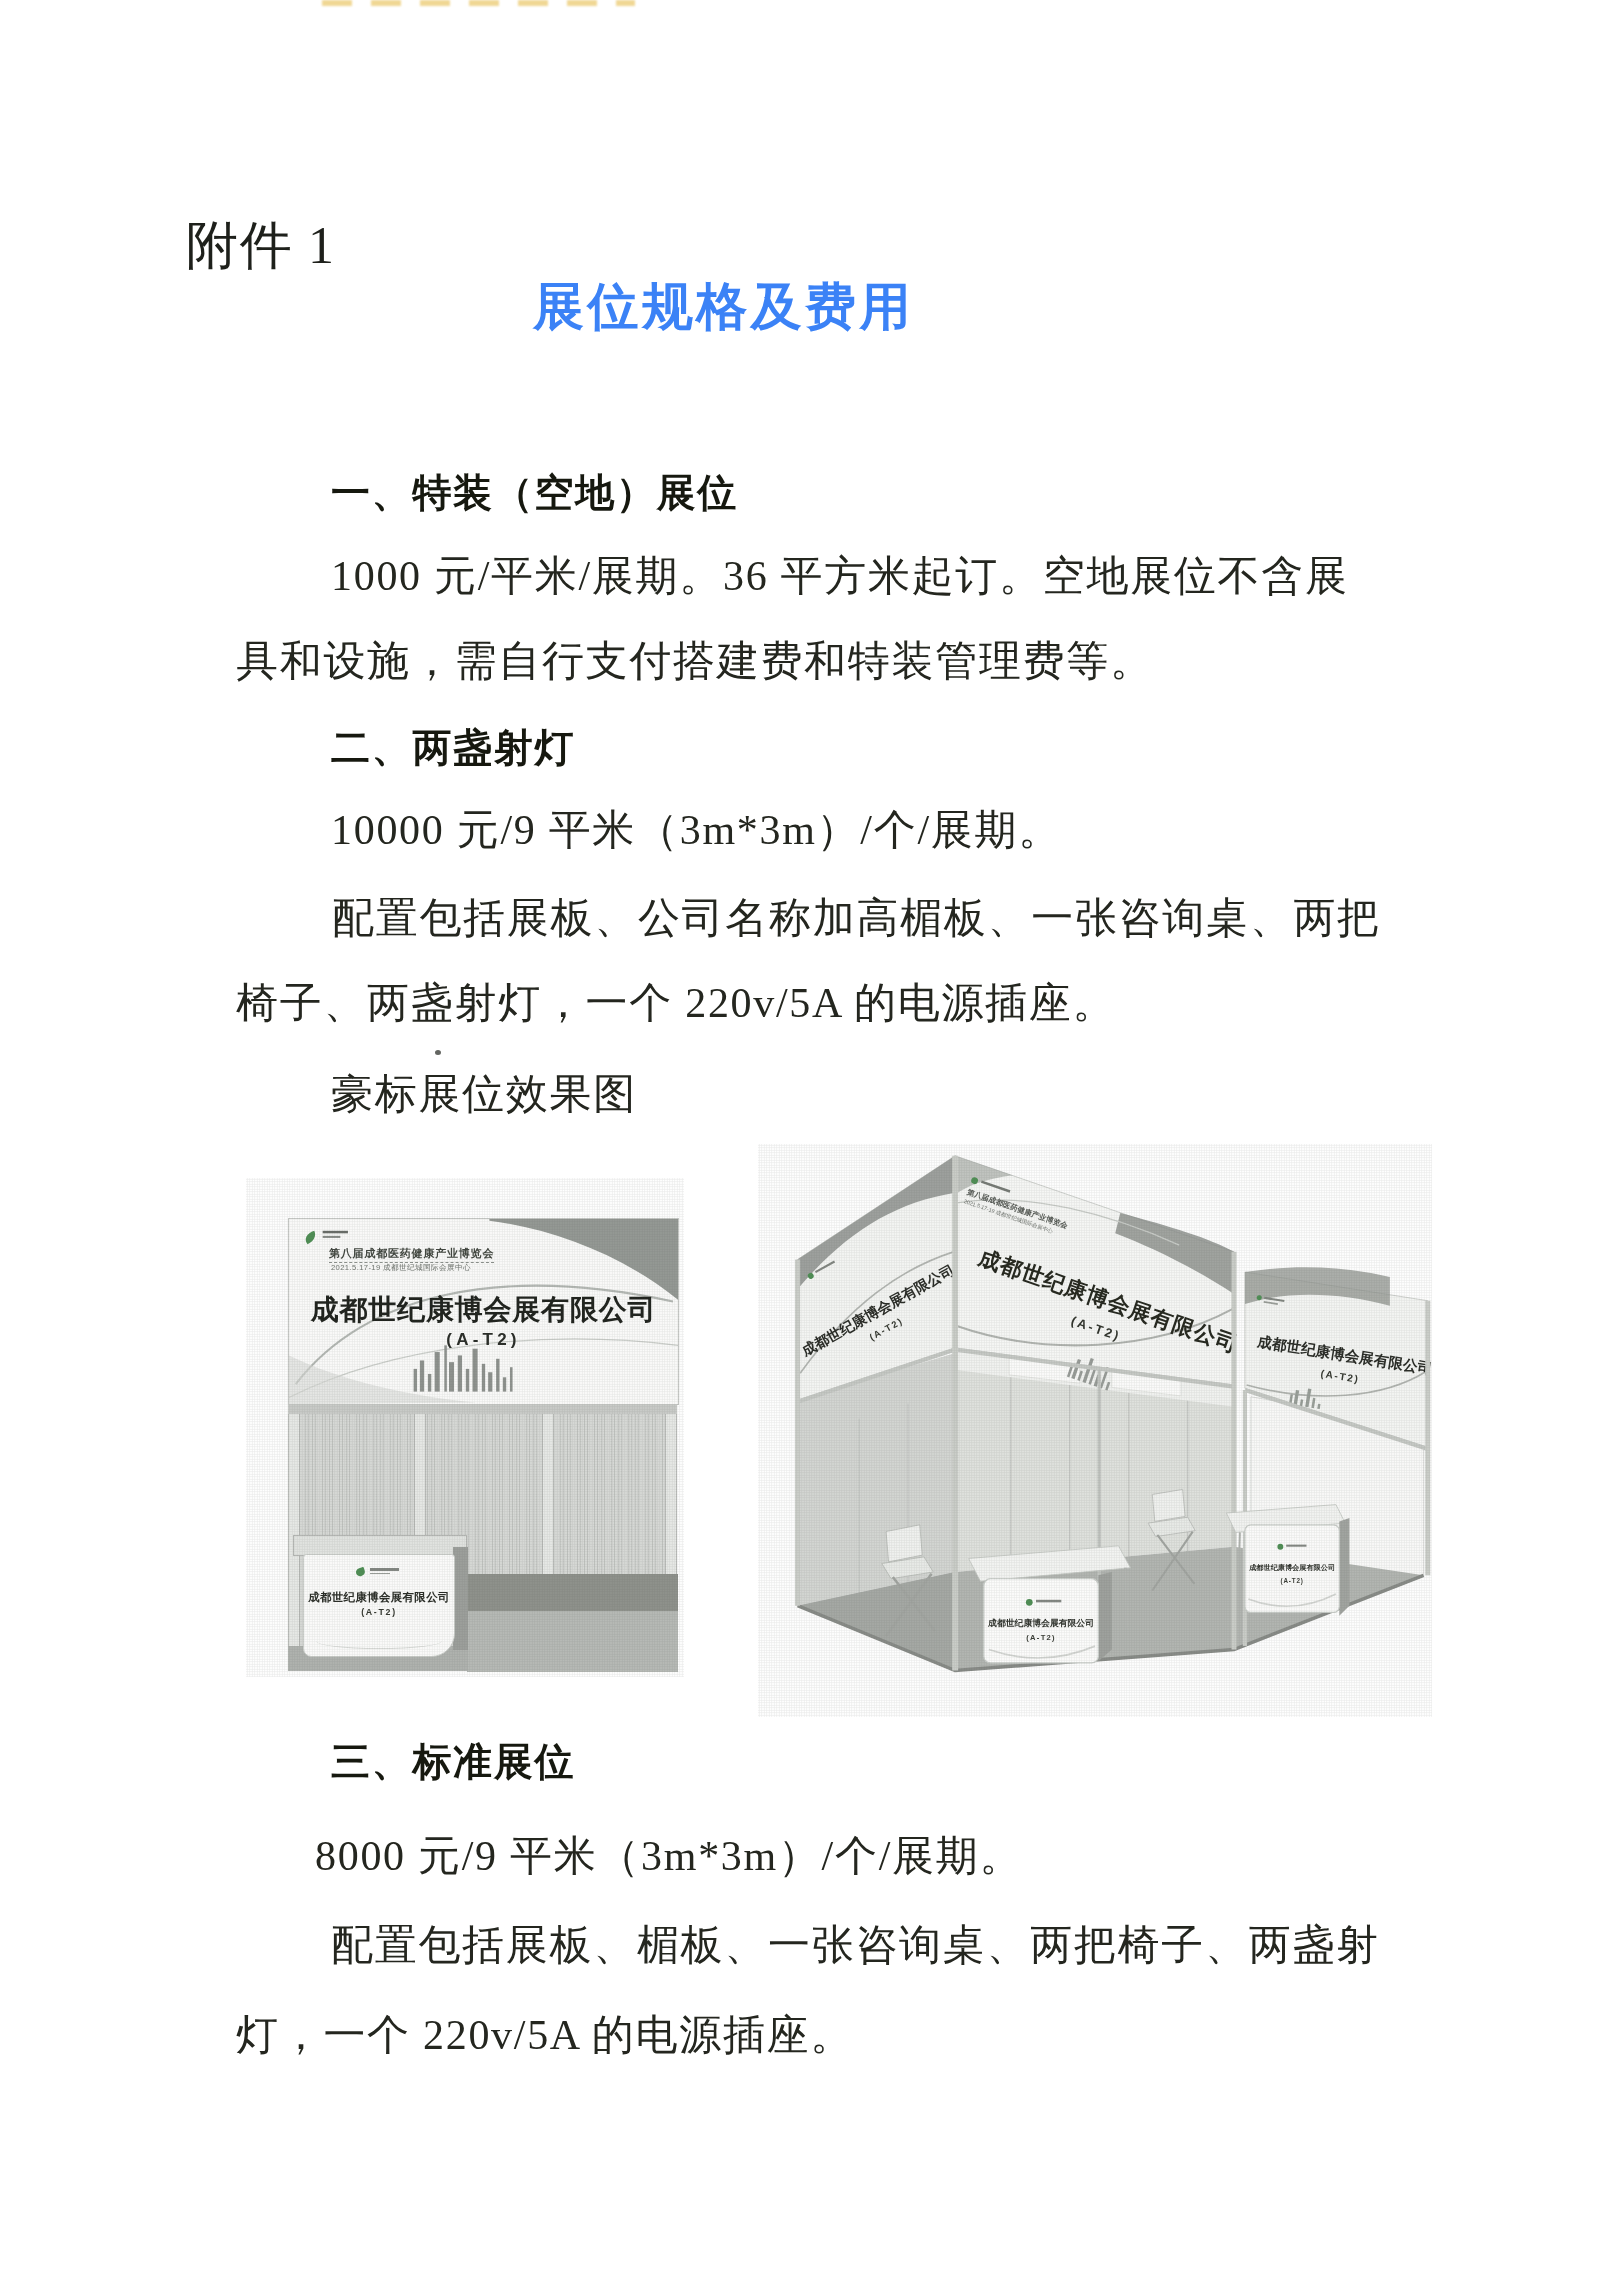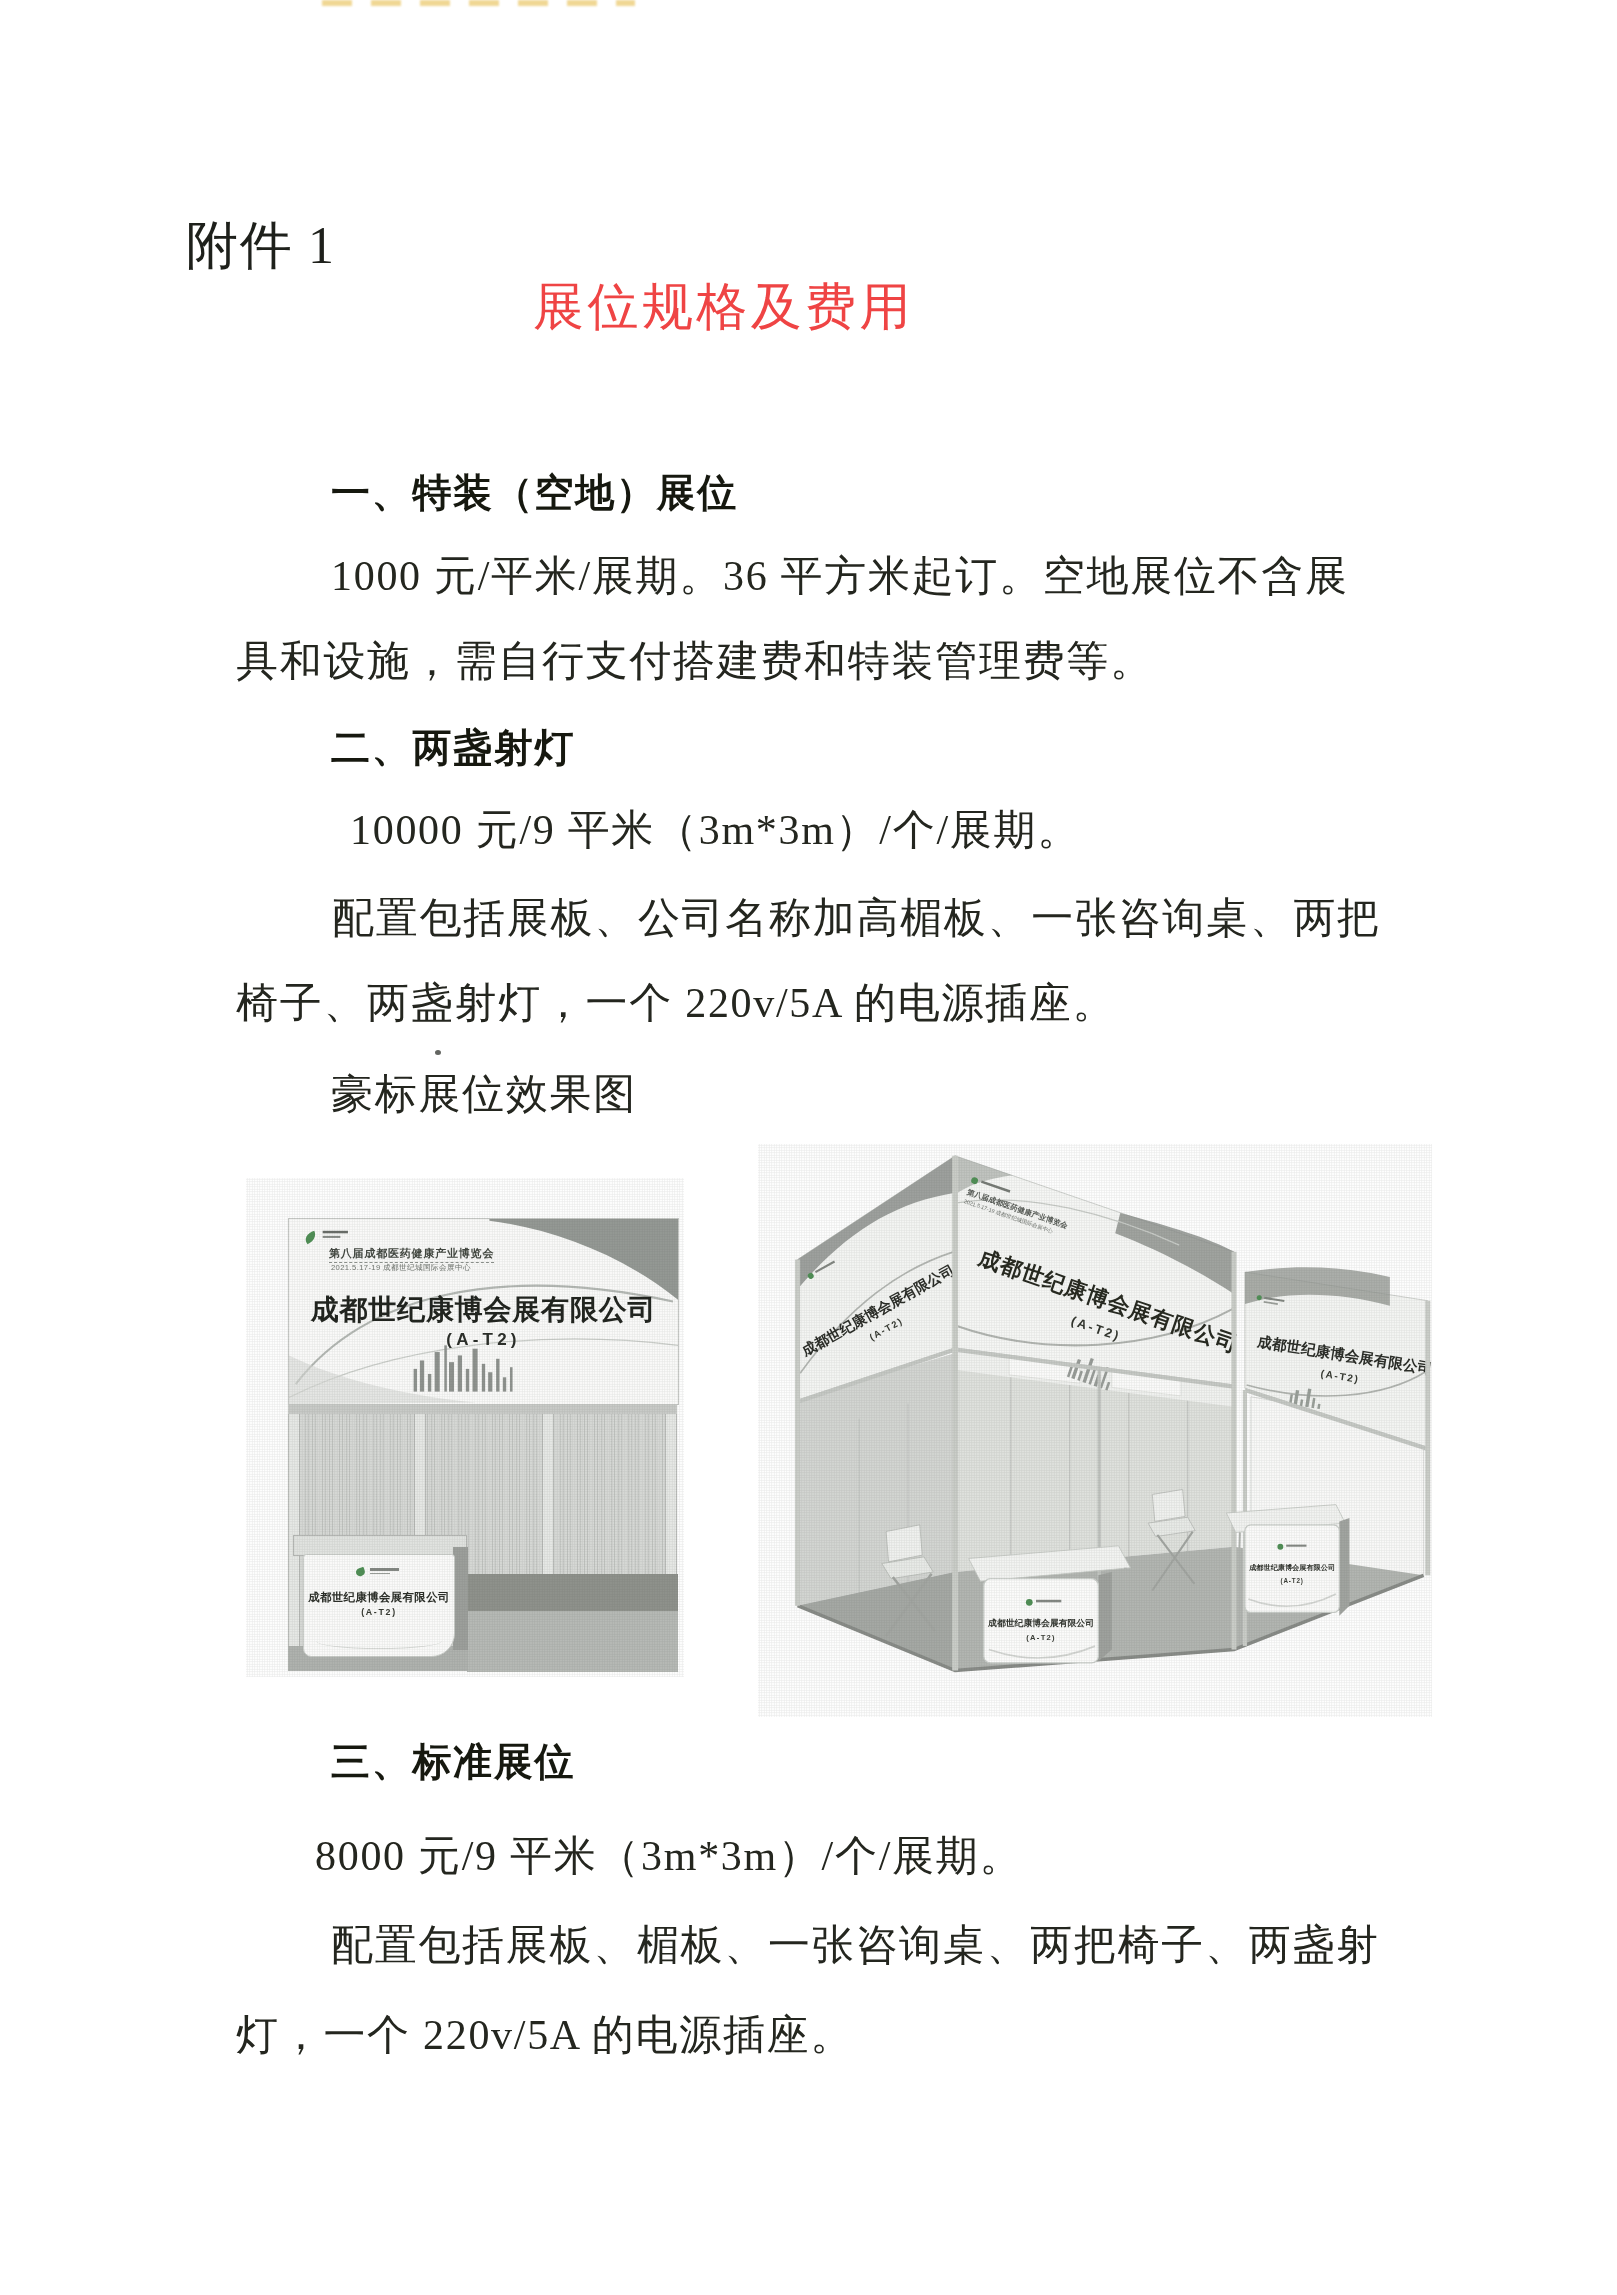--- a/index.html
+++ b/index.html
@@ -10,28 +10,28 @@
   }
   .abs{position:absolute;white-space:nowrap;}
   
   .top-stain{
     left:322px;top:0;width:313px;height:5.9px;
     background:repeating-linear-gradient(90deg,rgba(233,196,98,.85) 0 30px,rgba(233,196,98,0) 30px 49px);
     filter:blur(1px);opacity:.8;
   }
   
   .att-label{left:186px;top:211px;font-size:52px;letter-spacing:1.7px;}
-  .doc-title{left:0;width:1447px;top:273px;text-align:center;font-size:51px;font-weight:400;letter-spacing:3.4px;color:#ef4444;}
+  .doc-title{left:0;width:1447px;top:273px;text-align:center;font-size:51px;font-weight:700;letter-spacing:3.4px;color:#3b82f6;}
   .heading{font-family:"Liberation Sans","DejaVu Sans",sans-serif;font-weight:700;font-size:39px;letter-spacing:1.7px;color:#16180f;text-align:right;}
   .bline{font-size:42px;letter-spacing:1.7px;color:#24261f;}
   .h-s1{left:331px;top:466px;}
   .p-s1a{left:331px;top:548px;}
   .p-s1b{left:236px;top:633px;}
   .h-s2{left:331px;top:721px;}
-  .p-s2a{left:350px;top:802px;}
+  .p-s2a{left:331px;top:802px;}
   .p-s2b{left:332px;top:890px;}
   .p-s2c{left:236px;top:975px;}
   .p-s2d{left:331px;top:1066px;}
   .h-s3{left:331px;top:1735px;}
   .p-s3a{left:315px;top:1828px;}
   .p-s3b{left:331px;top:1917px;}
   .p-s3c{left:236px;top:2007px;}
   .ink-speck{left:435px;top:1050px;width:5.9px;height:5px;border-radius:50%;background:#3c3e39;opacity:.8;}
 
   

